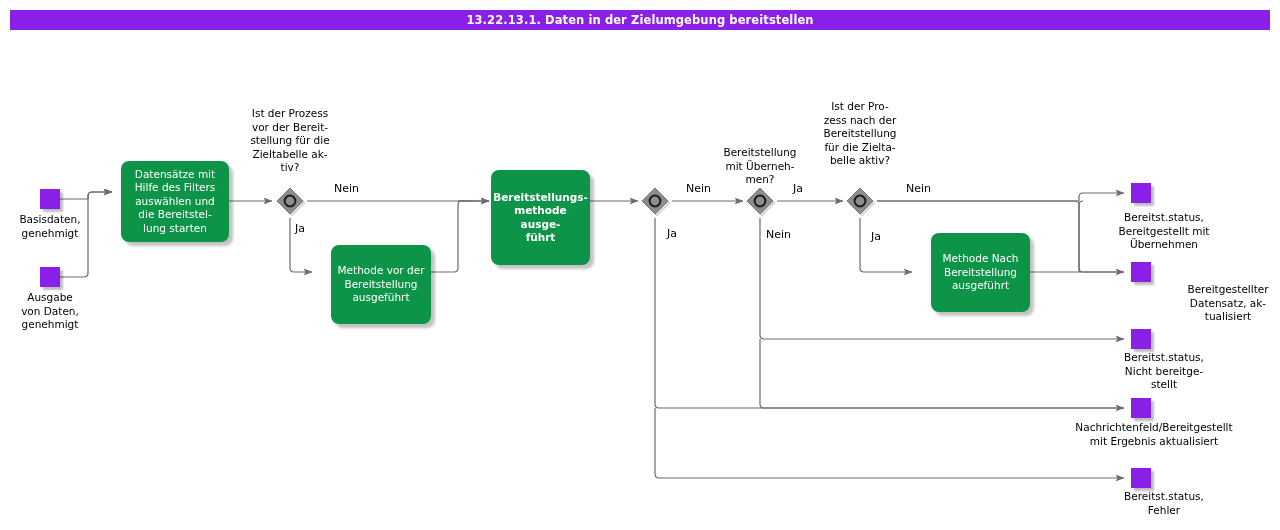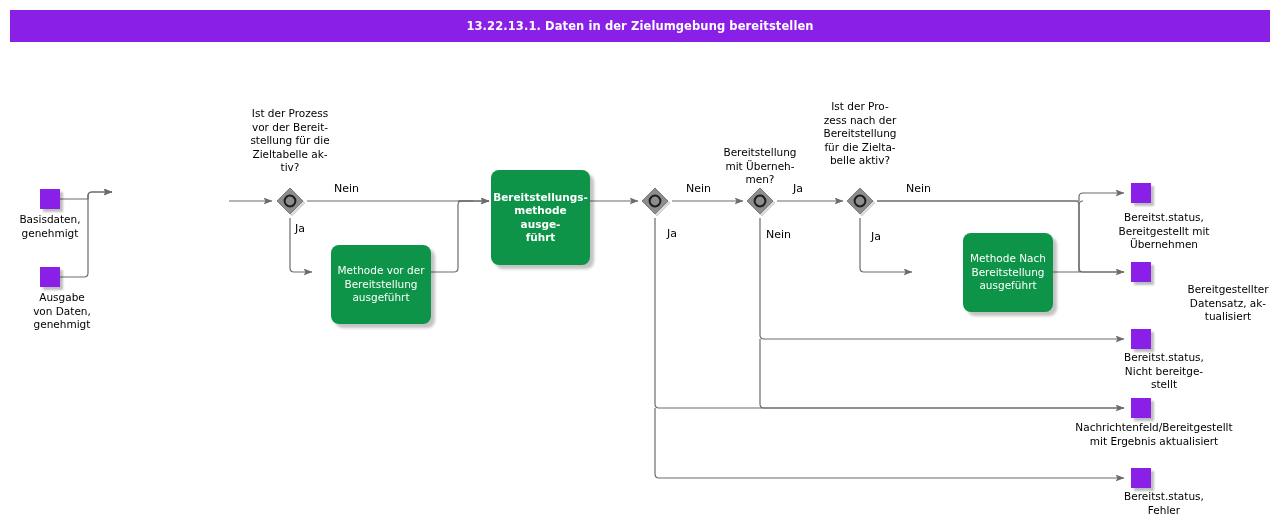--- a/index.html
+++ b/index.html
@@ -16,21 +16,21 @@
     height: 530px;
     background: #ffffff;
     overflow: hidden;
   }
   
   .titlebar {
     position: absolute;
     left: 10px;
     top: 10px;
     width: 1260px;
-    height: 32px;
+    height: 20px;
     background: #8a20e8;
     display: flex;
     align-items: center;
     justify-content: center;
   }
   .titlebar-text {
     color: #ffffff;
     font-size: 11.5px;
     font-weight: bold;
     font-family: "DejaVu Sans", sans-serif;
@@ -148,38 +148,45 @@
       <path d="M1030,272 L1124,272" marker-end="url(#arrow)"></path>
       <path d="M1079,272 L1079,205 Q1079,201 1083,201"></path>
     </g>
   </svg>
 
   <div class="event" style="left:40px; top:189px;"></div>
   <div class="lbl center" style="left:0px; top:213px; width:100px;">Basisdaten,
 genehmigt</div>
 
   <div class="event" style="left:40px; top:267px;"></div>
-  <div class="lbl center" style="left:12px; top:291px; width:100px;">Ausgabe
+  <div class="lbl center" style="left:0px; top:291px; width:100px;">Ausgabe
 von Daten,
 genehmigt</div>
 
+  <div class="task" style="left:121px; top:161px; width:108px; height:81px;">
+    <span class="task-label">Datensätze mit
+Hilfe des Filters
+auswählen und
+die Bereitstel-
+lung starten</span>
+  </div>
 
   <div class="task" style="left:331px; top:233px; width:100px; height:79px;margin-top:12px;">
     <span class="task-label">Methode vor der
 Bereitstellung
 ausgeführt</span>
   </div>
 
   <div class="task" style="left:491px; top:170px; width:99px; height:95px;font-weight:bold;">
     <span class="task-label">Bereitstellungs-
 methode ausge-
 führt</span>
   </div>
 
-  <div class="task" style="left:931px; top:233px; width:90px; height:79px;margin-left:32px;">
+  <div class="task" style="left:931px; top:233px; width:99px; height:79px;">
     <span class="task-label">Methode Nach
 Bereitstellung
 ausgeführt</span>
   </div>
 
   <div class="gateway" style="left:275px; top:186px;">
     <svg width="30" height="30" viewBox="0 0 30 30">
       <polygon points="15,2 28,15 15,28 2,15" fill="#9a9a9a" stroke="#8a8a8a" stroke-width="1" transform="translate(2,2)" opacity="0.35"></polygon>
       <polygon points="15,2 28,15 15,28 2,15" fill="#8d8d8d" stroke="#7a7a7a" stroke-width="1"></polygon>
       <circle cx="15" cy="15" r="5.4" fill="#8d8d8d" stroke="#1c1c1c" stroke-width="2"></circle>

